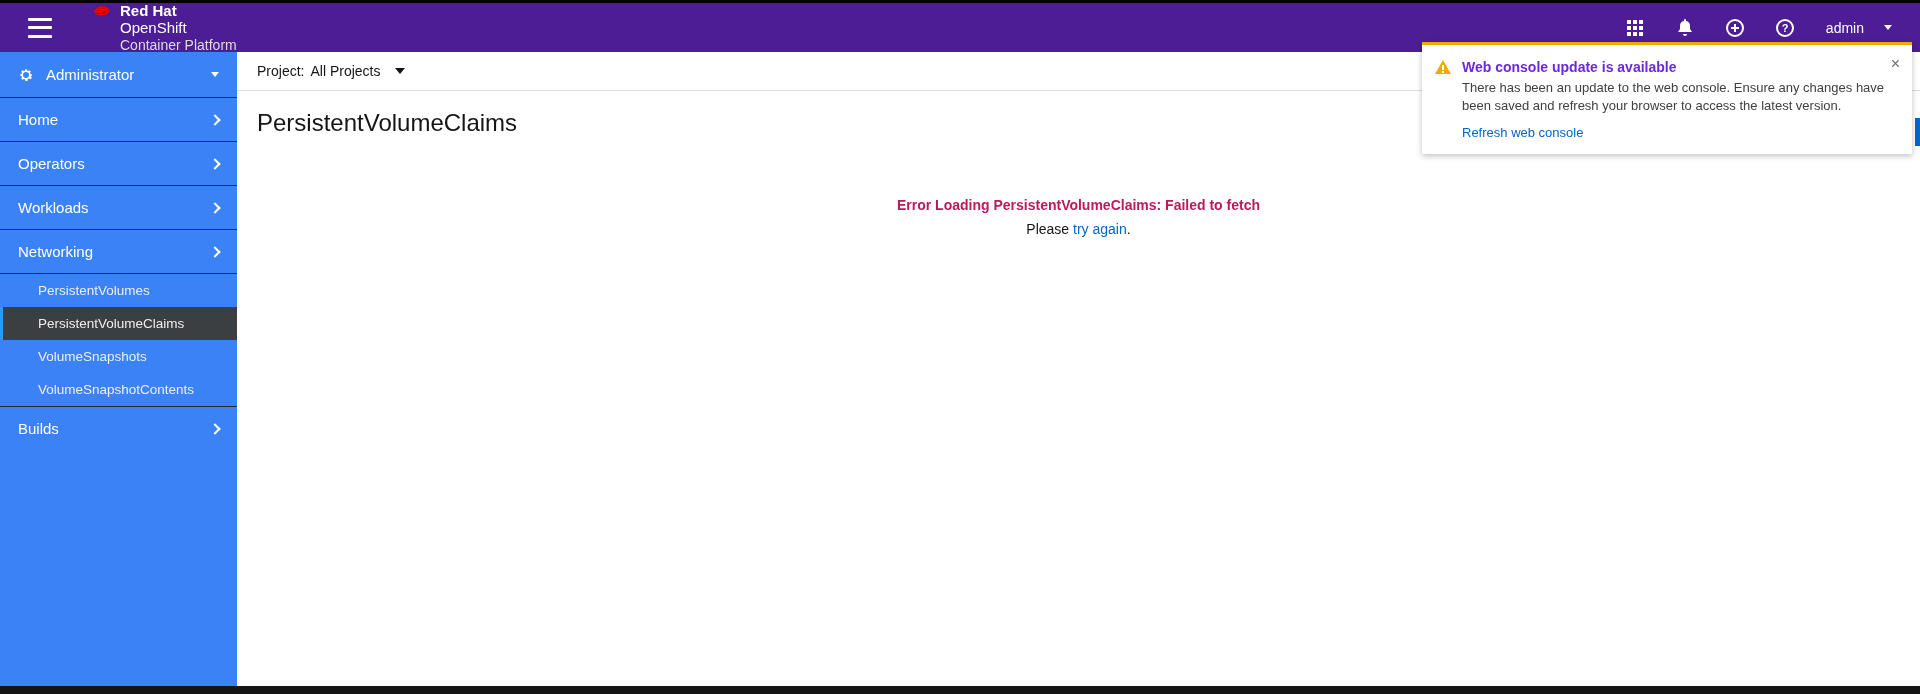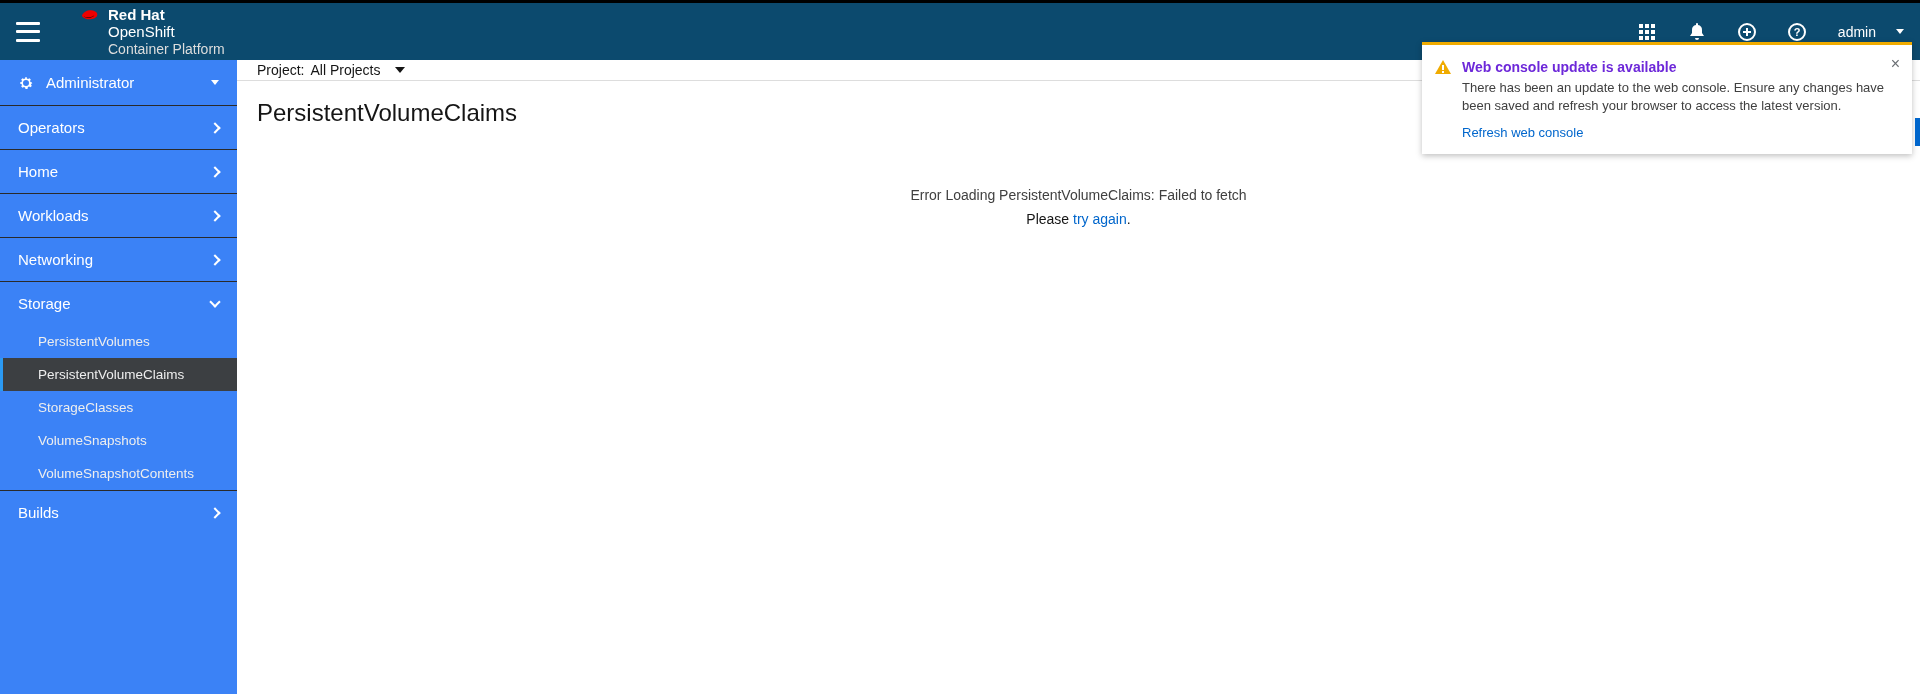--- a/index.html
+++ b/index.html
@@ -1,18 +1,18 @@
 <!DOCTYPE html>
 <html><head>
 <meta charset="utf-8">
 <style>
   * { box-sizing: border-box; margin: 0; padding: 0; }
   html, body { width: 100%; height: 694px; font-family: "RedHatText","Helvetica Neue",Arial,sans-serif; background: #151515; overflow: hidden; }
   
-  .masthead { position: relative; height: 60px; background: #0c4a6e; border-top: 3px solid #000; display: flex; align-items: center; padding: 0 16px; color: #fff; }
+  .masthead { position: relative; height: 52px; background: #4c1d95; border-top: 3px solid #000; display: flex; align-items: center; padding: 0 28px; color: #fff; }
   .hamburger { width: 24px; height: 20px; display: flex; flex-direction: column; justify-content: space-between; cursor: pointer; }
   .hamburger span { display: block; height: 3px; background: #fff; border-radius: 1px; }
   .brand { display: flex; align-items: flex-start; margin-left: 38px; }
   .brand-hat { width: 22px; height: 16px; margin-top: 2px; }
   .brand-text { margin-left: 8px; line-height: 1.15; }
   .brand-line1 { font-size: 15px; font-weight: 600; color:#fff; }
   .brand-line2 { font-size: 15px; color:#fff; }
   .brand-line3 { font-size: 14px; color:#ddd; }
   .masthead-right { margin-left: auto; display: flex; align-items: center; gap: 32px; }
   .mh-icon { width: 18px; height: 18px; display:flex; align-items:center; justify-content:center; cursor:pointer; }
@@ -24,27 +24,27 @@
   .persp { display:flex; align-items:center; padding: 14px 18px; font-size:15px; cursor:pointer; }
   .persp .gear-icon { margin-right:12px; }
   .nav-item { display:flex; align-items:center; justify-content:space-between; padding:13px 18px; font-size:15px; cursor:pointer; }
   .chevron { width:8px; height:8px; border-right:2px solid #fff; border-bottom:2px solid #fff; transform: rotate(-45deg); }
   .chevron.down { transform: rotate(45deg); margin-top:-4px; }
   .nav-section { border-top:1px solid #2a2a2a; }
   .sub { padding:9px 18px 9px 38px; font-size:13.5px; color:#eee; cursor:pointer; }
   .sub.active { background:#3c3f42; border-left:3px solid #2b9af3; padding-left:35px; }
   
   .main { flex:1; background:#fff; color:#151515; display:flex; flex-direction:column; }
-  .projectbar { display:flex; align-items:center; padding: 2px 20px; border-bottom:1px solid #ddd; font-size:14px; }
+  .projectbar { display:flex; align-items:center; padding: 11px 20px; border-bottom:1px solid #ddd; font-size:14px; }
   .projectbar .lbl { margin-right:6px; }
   .projectbar .caret { margin-left:14px; width:0;height:0;border-left:5px solid transparent;border-right:5px solid transparent;border-top:6px solid #151515; }
   .page-head { padding: 18px 20px 0; display:flex; align-items:center; justify-content:space-between; }
   .page-title { font-size:24px; font-weight:400; } 
   .body { flex:1; display:flex; flex-direction:column; align-items:center; padding-top:60px; font-size:14px; }
-  .err { color:#404040; }
+  .err { color:#be185d;font-weight:bold; }
   .retry-line { color:#151515; margin-top:8px; }
   .retry-line a { color:#0066cc; text-decoration:none; cursor:pointer; }
   
   .toast { position:absolute; top:42px; right:8px; width:490px; background:#fff; border-top:3px solid #f0ab00; box-shadow:0 2px 6px rgba(0,0,0,.25); padding:14px 16px 14px 40px; color:#151515; font-size:13px; }
   .toast .close { position:absolute; top:10px; right:12px; font-size:16px; color:#6a6e73; cursor:pointer; }
   .toast .warn-icon { position:absolute; left:12px; top:14px; }
   .toast-title { font-weight:600; color:#6d28d9; font-size:14px; margin-bottom:4px; }
   .toast-msg { color:#404040; line-height:1.4; margin-bottom:10px; }
   .toast-link { color:#0066cc; text-decoration:none; }
   .blue-edge { position:absolute; right:0; top:118px; width:5px; height:28px; background:#06c; }
@@ -112,50 +112,45 @@
   <nav class="sidebar">
     <div class="persp">
       <svg width="16" height="16" viewBox="0 0 16 16" class="gear-icon">
           <path fill="#fff" d="M8 5a3 3 0 100 6 3 3 0 000-6zm7 3l-1.5.4a5.6 5.6 0 01-.5 1.2l.8 1.3-1.4 1.4-1.3-.8a5.6 5.6 0 01-1.2.5L9.5 14h-2l-.4-1.5a5.6 5.6 0 01-1.2-.5l-1.3.8-1.4-1.4.8-1.3a5.6 5.6 0 01-.5-1.2L2 8.5v-1l1.5-.4c.1-.4.3-.8.5-1.2L3.2 4.6 4.6 3.2l1.3.8c.4-.2.8-.4 1.2-.5L7.5 2h1l.4 1.5c.4.1.8.3 1.2.5l1.3-.8 1.4 1.4-.8 1.3c.2.4.4.8.5 1.2L14 7.5v1z"></path>
         </svg>
       <span>Administrator</span>
       <span class="caret-down" style="margin-left:auto"></span>
     </div>
     <div class="nav-section">
       <div class="nav-item">
-          <span>Operators</span>
+          <span>Home</span>
           <span class="chevron"></span>
         </div>
     </div>
     <div class="nav-section">
       <div class="nav-item">
-          <span>Home</span>
+          <span>Operators</span>
           <span class="chevron"></span>
         </div>
     </div>
     <div class="nav-section">
       <div class="nav-item">
           <span>Workloads</span>
           <span class="chevron"></span>
         </div>
     </div>
     <div class="nav-section">
       <div class="nav-item">
           <span>Networking</span>
           <span class="chevron"></span>
         </div>
     </div>
     <div class="nav-section">
-      <div class="nav-item">
-          <span>Storage</span>
-          <span class="chevron down"></span>
-        </div>
       <div class="sub">PersistentVolumes</div>
       <div class="sub active">PersistentVolumeClaims</div>
-      <div class="sub">StorageClasses</div>
       <div class="sub">VolumeSnapshots</div>
       <div class="sub">VolumeSnapshotContents</div>
     </div>
     <div class="nav-section">
       <div class="nav-item">
           <span>Builds</span>
           <span class="chevron"></span>
         </div>
     </div>
   </nav>

